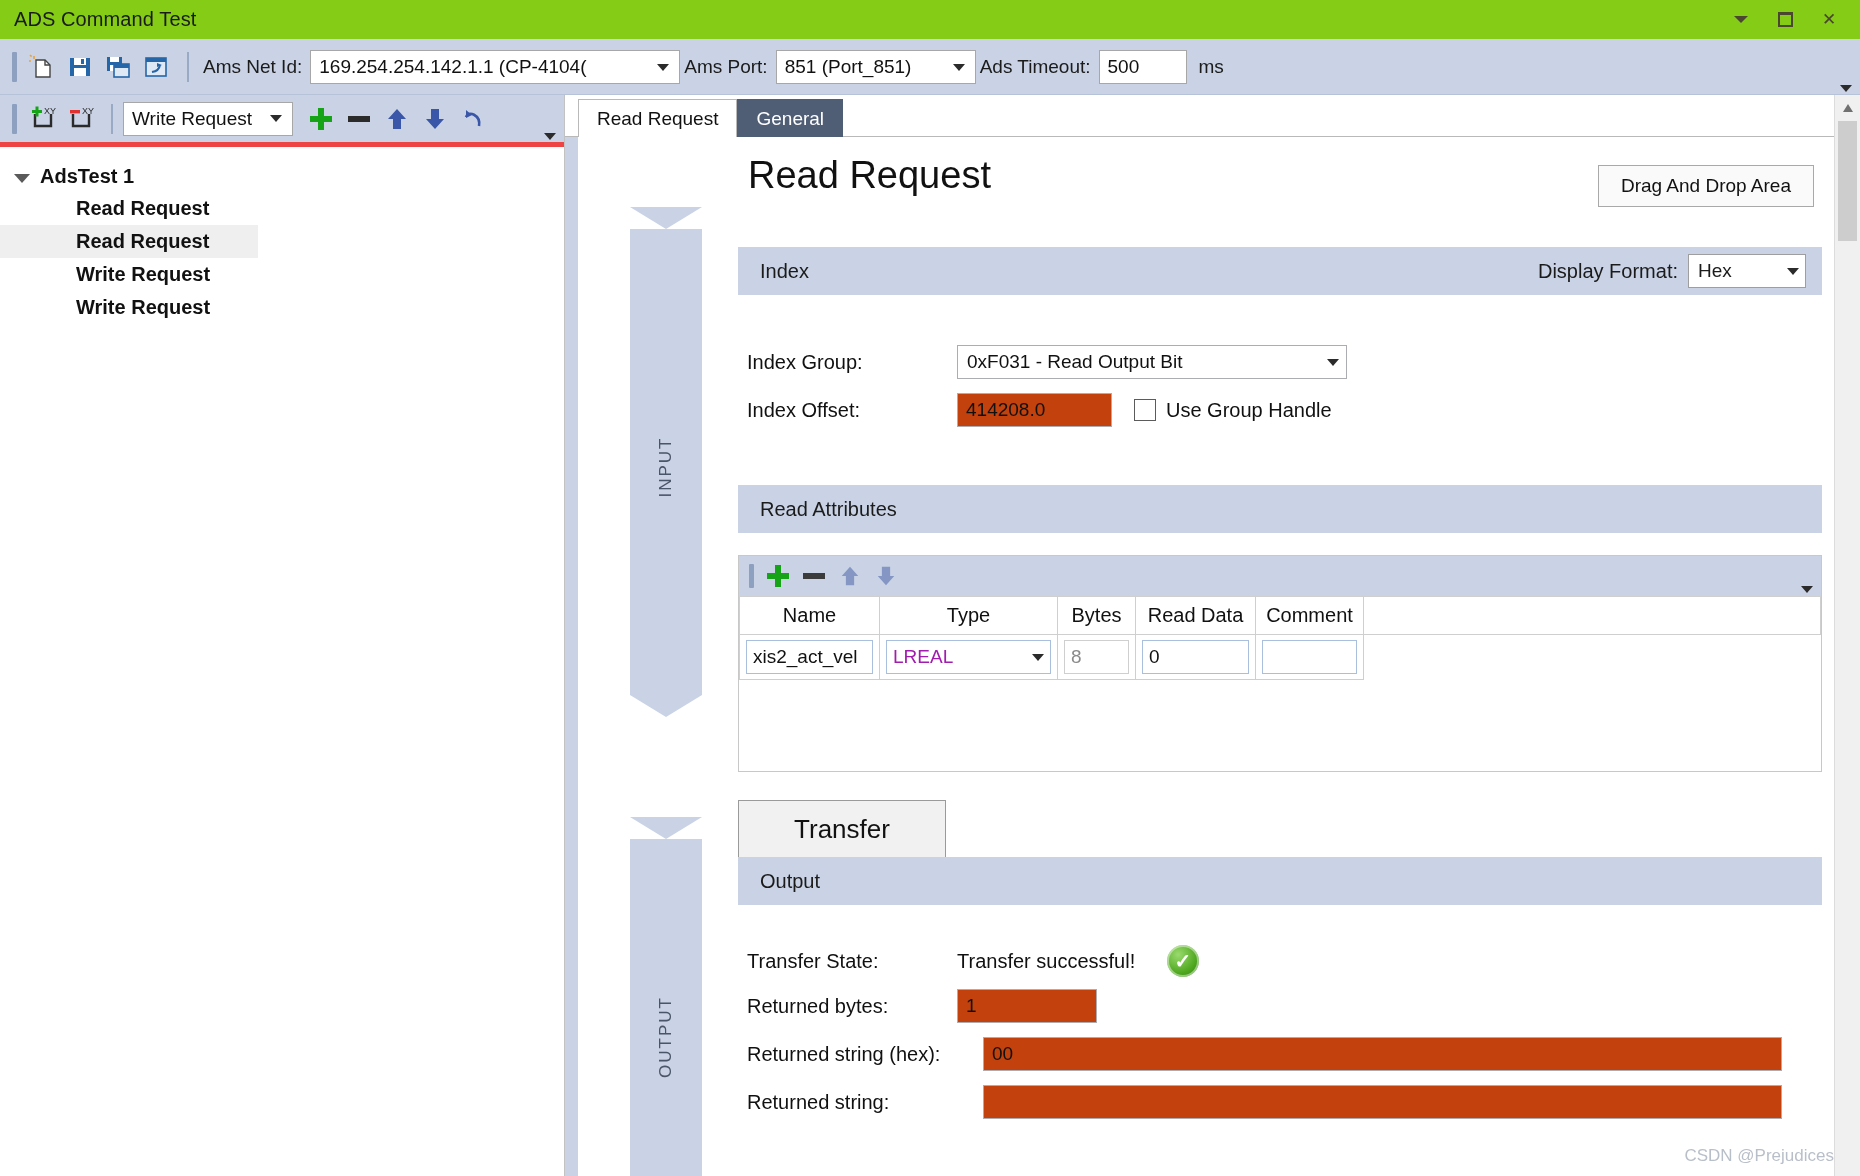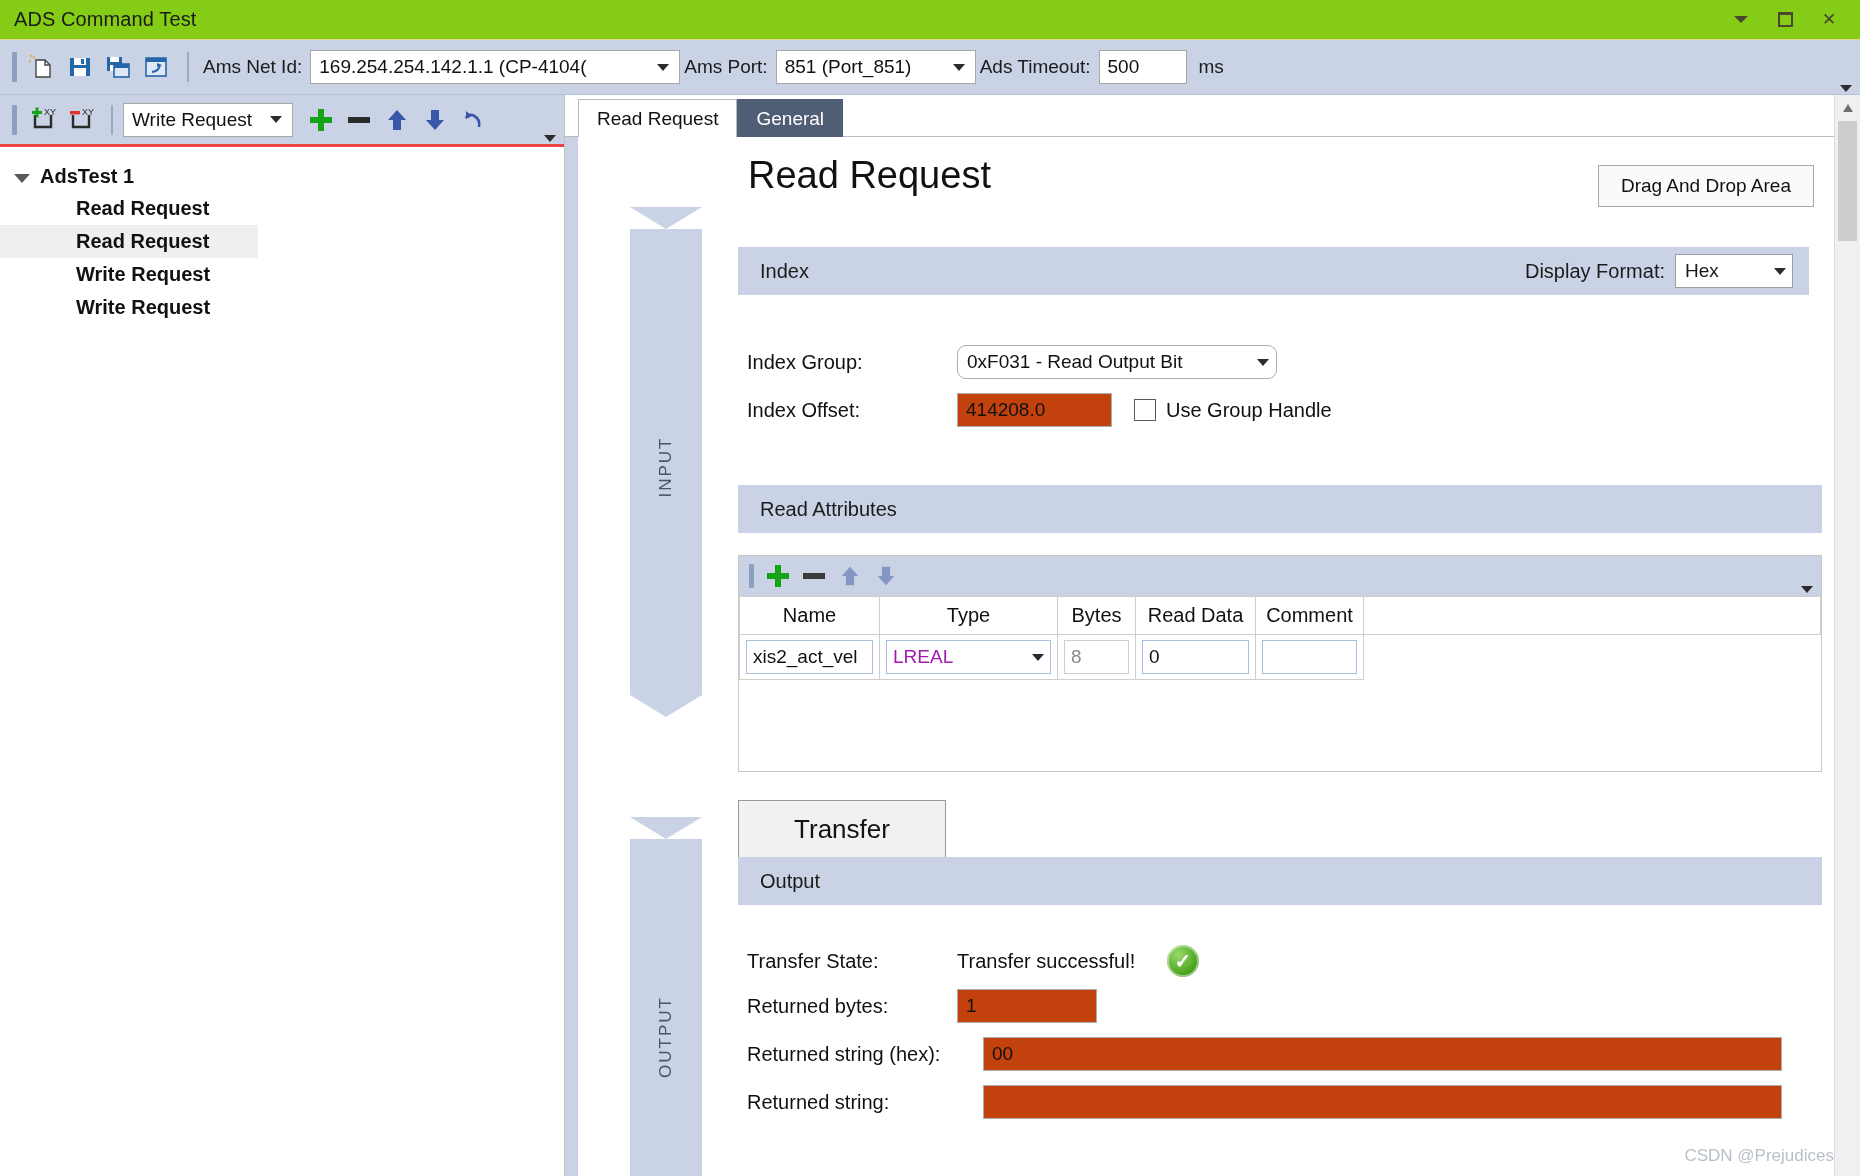--- a/index.html
+++ b/index.html
@@ -53,21 +53,21 @@
   .amsbar .ovf{ position:absolute; right:8px; bottom:2px;
      width:0;height:0;border-left:6px solid transparent;border-right:6px solid transparent;border-top:7px solid #2b2b2b;}
 
   
   .body{ display:flex; height:calc(1176px - 40px - 55px); }
 
   
   .left{ width:565px; background:#ffffff; position:relative; border-right:1px solid #c2c2c2;}
   .left-toolbar{
     height:52px;background:#c9d3e5;display:flex;align-items:center;padding-left:6px;
-    border-bottom:3px solid #ef4444; position:relative;
+    border-bottom:5px solid #ef4444; position:relative;
   }
   .left-toolbar .ovf{ position:absolute; right:8px; bottom:2px;
      width:0;height:0;border-left:6px solid transparent;border-right:6px solid transparent;border-top:7px solid #2b2b2b;}
   .icon-btn{ width:36px;height:36px;display:flex;align-items:center;justify-content:center;margin-right:2px;}
   .tree{ padding:14px 0 0 0; }
   .tree-root{ display:flex;align-items:center; padding:4px 0 4px 14px; font-size:20px; font-weight:bold;color:#111;}
   .tri{ width:0;height:0;border-left:8px solid transparent;border-right:8px solid transparent;border-top:9px solid #5a5a5a; margin-right:10px; transform:translateY(2px);}
   .tree-child{ font-size:20px;font-weight:bold;color:#111; padding:5px 0 5px 76px; }
   .tree-child.sel{ background:#efefef; width:258px; }
 
@@ -338,35 +338,35 @@
           </div>
         </div>
 
         <div class="chev-col" style="top:680px;">
           <div class="chev" style="height:400px;">
             <div class="chev-top-notch"></div>
             <div class="vlabel" style="top:215px;">OUTPUT</div>
           </div>
         </div>
 
-        <div style="position:absolute; left:160px; right:25px; top:110px;">
+        <div style="position:absolute; left:160px; right:12px; top:110px;">
           <div class="secbar">
             <span>Index</span>
             <span class="spacer"></span>
             <span class="dfl">Display Format:</span>
             <span class="dfcombo">
               <span>Hex</span>
               <span class="arrow" style="width:0;height:0;border-left:6px solid transparent;border-right:6px solid transparent;border-top:7px solid #2b2b2b;"></span>
             </span>
           </div>
 
           <div style="padding:42px 0 0 9px;">
             <div class="field-row">
               <div class="field-label">Index Group:</div>
-              <div class="cbo" style="width:320px;border-radius:9px;">
+              <div class="cbo" style="width:390px;">
                 <span>0xF031 - Read Output Bit</span>
                 <span class="arrow" style="width:0;height:0;border-left:6px solid transparent;border-right:6px solid transparent;border-top:7px solid #2b2b2b;"></span>
               </div>
             </div>
 
             <div class="field-row" style="margin-top:14px;">
               <div class="field-label">Index Offset:</div>
               <div class="inp" style="width:155px;">414208.0</div>
               <div class="chk"></div>
               <div class="chklabel">Use Group Handle</div>

